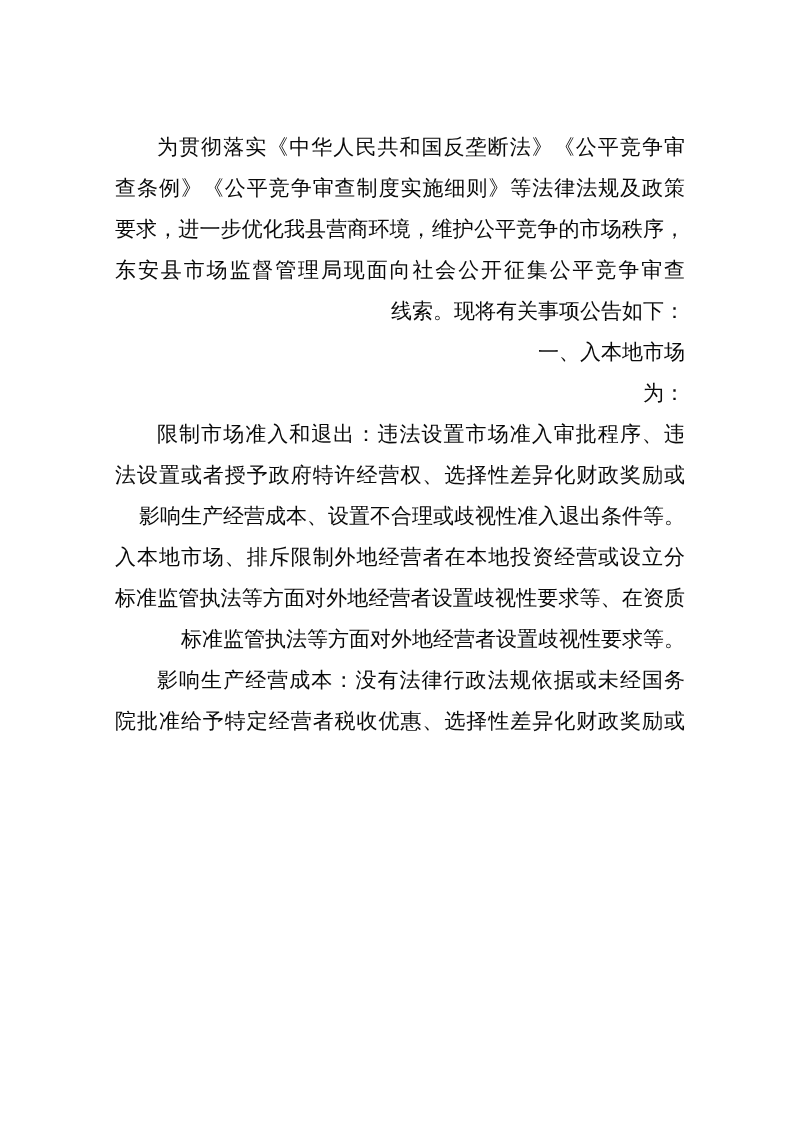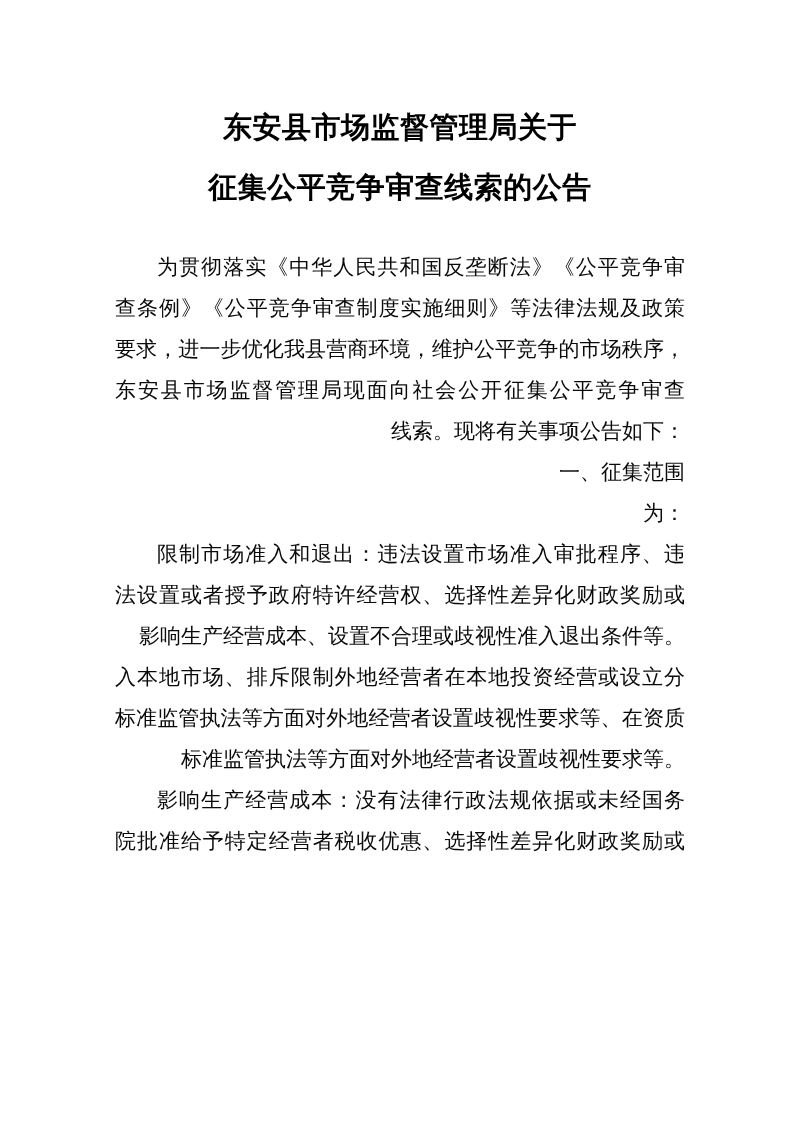--- a/index.html
+++ b/index.html
@@ -43,31 +43,27 @@
     text-justify: inter-character;
   }
   .line.indent {
     text-indent: 42px;
   }
 </style>
 </head>
 <body>
 
 <div class="page">
-  <h1 class="doc-title">
-    <div class="title-line">东安县市场监督管理局关于</div>
-    <div class="title-line">征集公平竞争审查线索的公告</div>
-  </h1>
   <div class="doc-body">
     <div class="line indent just">为贯彻落实《中华人民共和国反垄断法》《公平竞争审</div>
     <div class="line just">查条例》《公平竞争审查制度实施细则》等法律法规及政策</div>
     <div class="line just">要求，进一步优化我县营商环境，维护公平竞争的市场秩序，</div>
     <div class="line just">东安县市场监督管理局现面向社会公开征集公平竞争审查</div>
     <div class="line">线索。现将有关事项公告如下：</div>
-    <div class="line indent">一、征集范围</div>
+    <div class="line indent">一、入本地市场</div>
     <div class="line">为：</div>
     <div class="line indent just">限制市场准入和退出：违法设置市场准入审批程序、违</div>
     <div class="line just">法设置或者授予政府特许经营权、选择性差异化财政奖励或</div>
     <div class="line">影响生产经营成本、设置不合理或歧视性准入退出条件等。</div>
     <div class="line just">入本地市场、排斥限制外地经营者在本地投资经营或设立分</div>
     <div class="line just">标准监管执法等方面对外地经营者设置歧视性要求等、在资质</div>
     <div class="line">标准监管执法等方面对外地经营者设置歧视性要求等。</div>
     <div class="line indent just">影响生产经营成本：没有法律行政法规依据或未经国务</div>
     <div class="line just">院批准给予特定经营者税收优惠、选择性差异化财政奖励或</div>
   </div>

